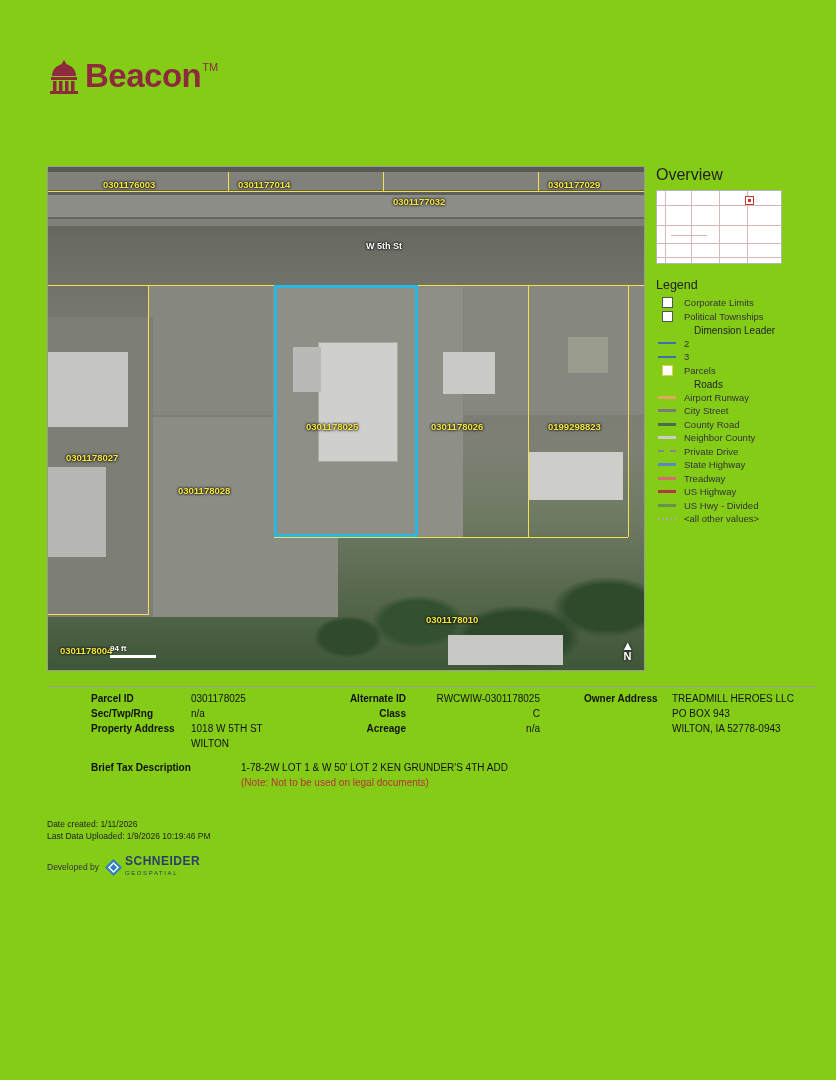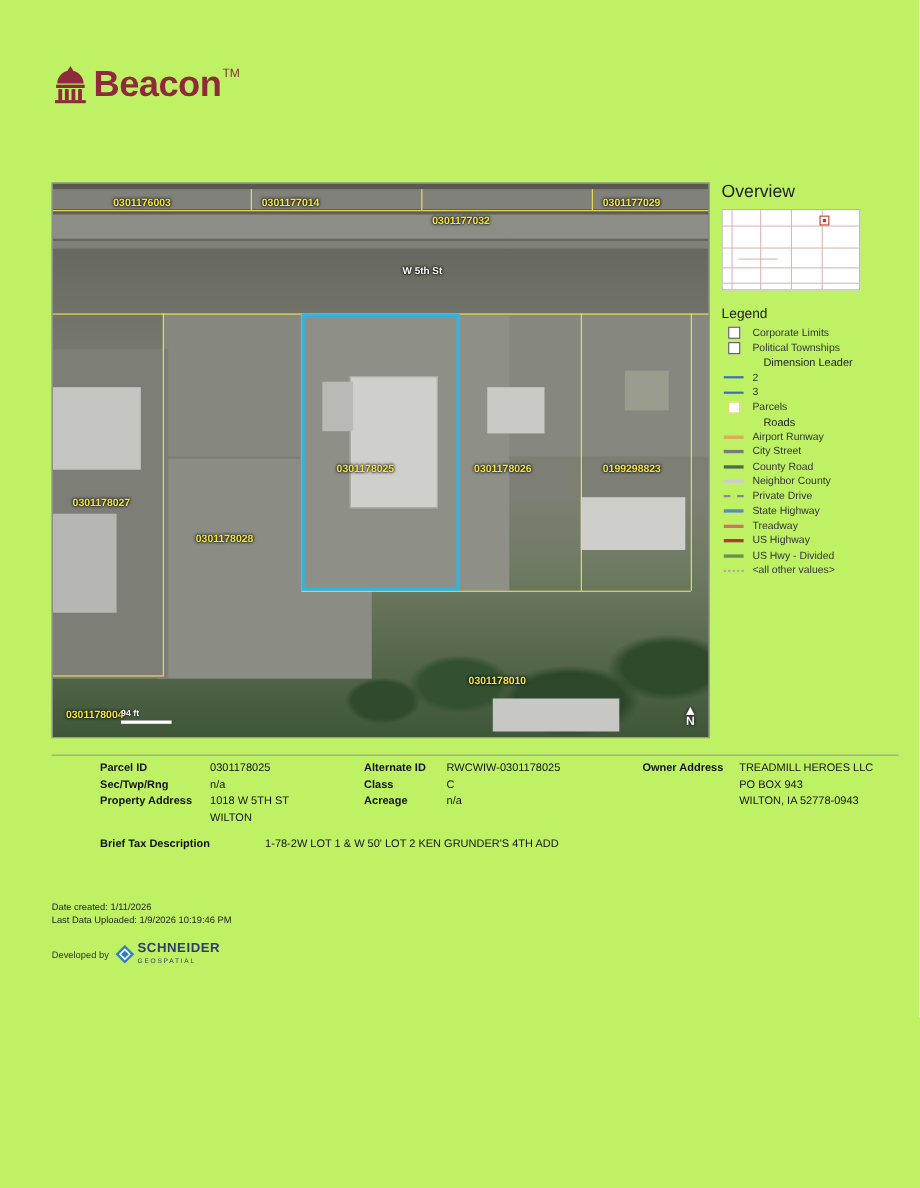--- a/index.html
+++ b/index.html
@@ -5,21 +5,21 @@
   * { box-sizing: border-box; }
   html, body {
     margin: 0; padding: 0;
     width: 836px; height: 1080px;
     background: #ffffff;
     font-family: "Liberation Sans", sans-serif;
   }
   .page {
     position: relative;
     width: 836px; height: 1080px;
-    background: #bef264;
+    background: #84cc16;
     overflow: hidden;
   }
 
   
   .brand {
     position: absolute;
     left: 47px; top: 58px;
     display: flex; align-items: flex-start;
   }
   .brand-logo {
@@ -191,21 +191,21 @@
     color: #111;
   }
   .data .hr {
     width: 770px; height: 1px; background: #9a9a9a;
     margin-bottom: 6px;
   }
   .data .cols {
     display: flex;
   }
   .col-a { width: 240px; }
-  .col-b { width: 253px; }
+  .col-b { width: 253px; text-align: right; }
   .col-c { width: 275px; }
   .frow { display: flex; margin-bottom: 3px; line-height: 12px; }
   .flabel { font-weight: bold; margin-left: 44px; }
   .col-a .flabel { width: 100px; }
   .col-b .flabel { width: 75px; }
   .col-c .flabel { width: 88px; }
   .fval { flex: 1; }
   .sub-block { margin-top: 9px; }
   .sub-block .frow .flabel { width: 150px; }
   .note { color: #b5333b; }
@@ -483,20 +483,24 @@
           <span class="flabel"></span>
           <span class="fval">WILTON, IA 52778-0943</span>
         </div>
       </div>
     </div>
 
     <div class="sub-block">
       <div class="frow">
         <span class="flabel">Brief Tax Description</span>
         <span class="fval">1-78-2W LOT 1 &amp; W 50' LOT 2 KEN GRUNDER'S 4TH ADD</span>
+      </div>
+      <div class="frow">
+        <span class="flabel"></span>
+        <span class="fval note">(Note: Not to be used on legal documents)</span>
       </div>
     </div>
   </div>
 
   <div class="meta">
     <div>Date created: 1/11/2026</div>
     <div>Last Data Uploaded: 1/9/2026 10:19:46 PM</div>
   </div>
 
   <div class="dev">

